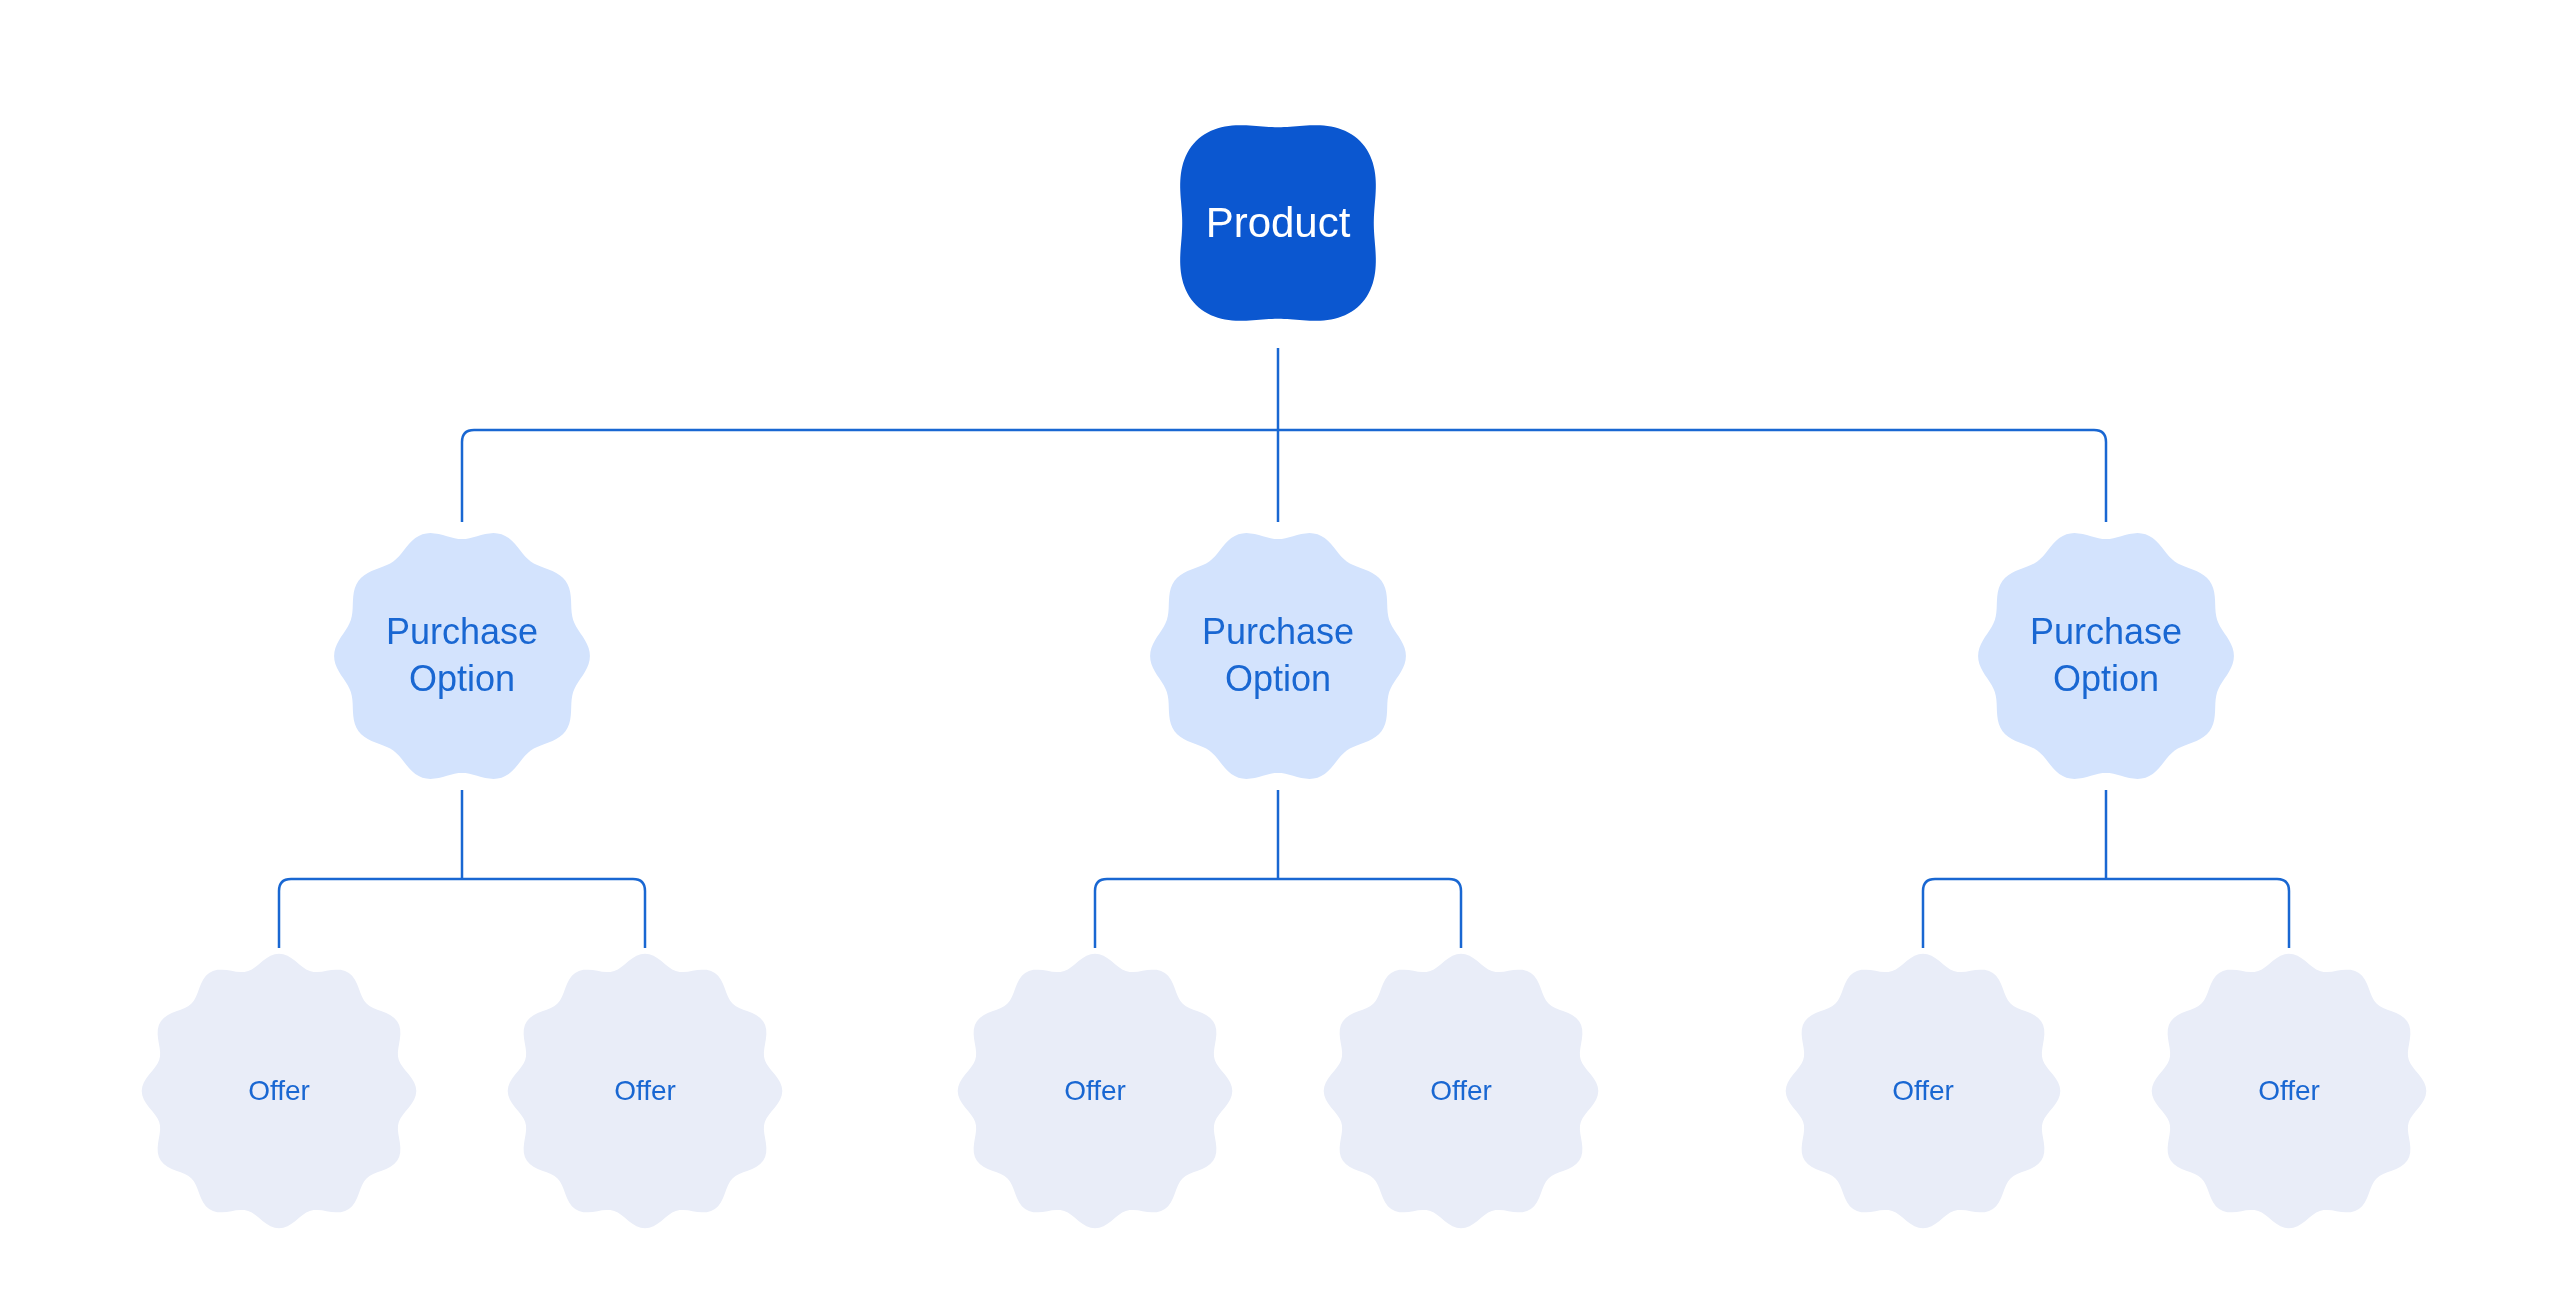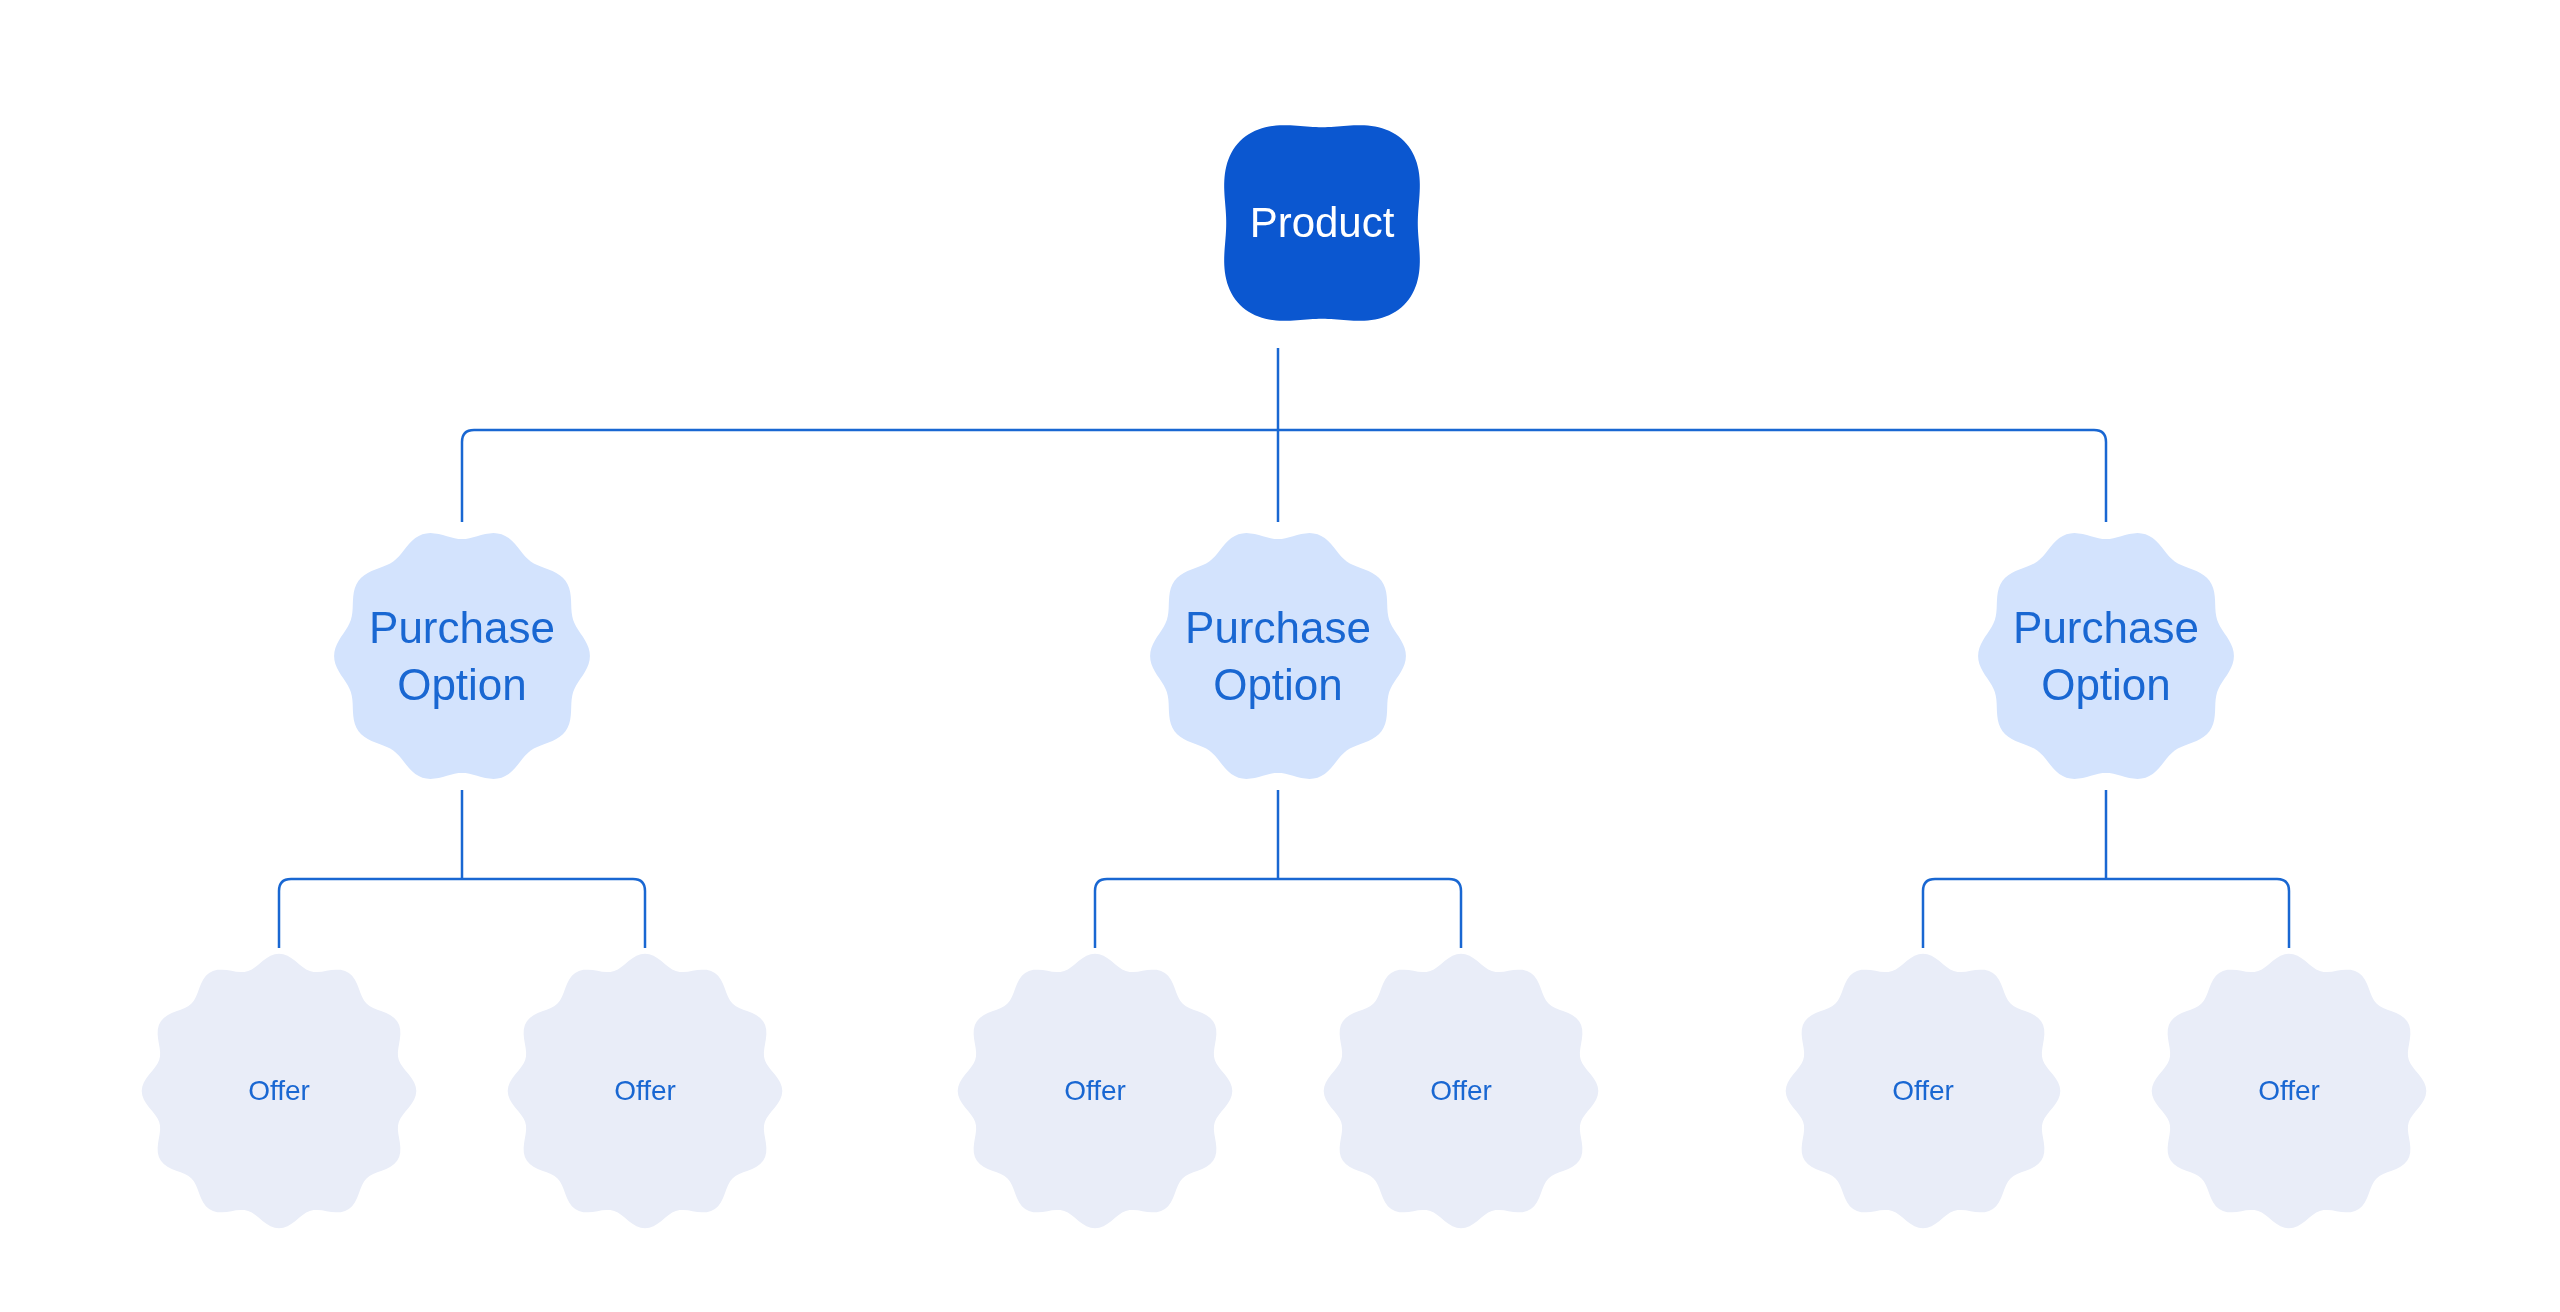--- a/index.html
+++ b/index.html
@@ -49,21 +49,21 @@
   }
   .node .label{
     position:relative;
     text-align:center;
     line-height:1.3;
     max-width:72%;
   }
   .node.product .blob path{fill:var(--product-fill);}
   .node.product .label{color:var(--product-text);font-size:42px;}
   .node.purchase .blob path{fill:var(--purchase-fill);}
-  .node.purchase .label{color:var(--purchase-text);font-size:44px;text-align:center;}
+  .node.purchase .label{color:var(--purchase-text);font-size:36px;text-align:center;}
   .node.offer .blob path{fill:var(--offer-fill);}
   .node.offer .label{color:var(--offer-text);font-size:28px;}
 </style>
 </head>
 <body>
 
 <div class="canvas">
 
   <svg class="connectors" viewBox="0 0 2560 1312" aria-hidden="true">
 
@@ -73,21 +73,21 @@
     <path d="M462 790 L462 879"></path>
     <path d="M279 948 L279 891 Q279 879 291 879 L633 879 Q645 879 645 891 L645 948"></path>
 
     <path d="M1278 790 L1278 879"></path>
     <path d="M1095 948 L1095 891 Q1095 879 1107 879 L1449 879 Q1461 879 1461 891 L1461 948"></path>
 
     <path d="M2106 790 L2106 879"></path>
     <path d="M1923 948 L1923 891 Q1923 879 1935 879 L2277 879 Q2289 879 2289 891 L2289 948"></path>
   </svg>
 
-  <div class="node product" style="left:1192px;top:97px;width:260px;height:252px;">
+  <div class="node product" style="left:1148px;top:97px;width:260px;height:252px;">
     <svg class="blob" viewBox="0 0 200 200">
         <path d="M176.02 100.00L176.05 102.39L176.12 104.79L176.24 107.21L176.40 109.65L176.59 112.13L176.80 114.65L177.01 117.21L177.22 119.83L177.40 122.49L177.54 125.20L177.63 127.95L177.64 130.74L177.55 133.56L177.36 136.40L177.04 139.25L176.59 142.10L175.98 144.94L175.22 147.74L174.29 150.48L173.18 153.17L171.90 155.77L170.44 158.27L168.81 160.66L167.00 162.92L165.04 165.04L162.92 167.00L160.66 168.81L158.27 170.44L155.77 171.90L153.17 173.18L150.48 174.29L147.74 175.22L144.94 175.98L142.10 176.59L139.25 177.04L136.40 177.36L133.56 177.55L130.74 177.64L127.95 177.63L125.20 177.54L122.49 177.40L119.83 177.22L117.21 177.01L114.65 176.80L112.13 176.59L109.65 176.40L107.21 176.24L104.79 176.12L102.39 176.05L100.00 176.02L97.61 176.05L95.21 176.12L92.79 176.24L90.35 176.40L87.87 176.59L85.35 176.80L82.79 177.01L80.17 177.22L77.51 177.40L74.80 177.54L72.05 177.63L69.26 177.64L66.44 177.55L63.60 177.36L60.75 177.04L57.90 176.59L55.06 175.98L52.26 175.22L49.52 174.29L46.83 173.18L44.23 171.90L41.73 170.44L39.34 168.81L37.08 167.00L34.96 165.04L33.00 162.92L31.19 160.66L29.56 158.27L28.10 155.77L26.82 153.17L25.71 150.48L24.78 147.74L24.02 144.94L23.41 142.10L22.96 139.25L22.64 136.40L22.45 133.56L22.36 130.74L22.37 127.95L22.46 125.20L22.60 122.49L22.78 119.83L22.99 117.21L23.20 114.65L23.41 112.13L23.60 109.65L23.76 107.21L23.88 104.79L23.95 102.39L23.98 100.00L23.95 97.61L23.88 95.21L23.76 92.79L23.60 90.35L23.41 87.87L23.20 85.35L22.99 82.79L22.78 80.17L22.60 77.51L22.46 74.80L22.37 72.05L22.36 69.26L22.45 66.44L22.64 63.60L22.96 60.75L23.41 57.90L24.02 55.06L24.78 52.26L25.71 49.52L26.82 46.83L28.10 44.23L29.56 41.73L31.19 39.34L33.00 37.08L34.96 34.96L37.08 33.00L39.34 31.19L41.73 29.56L44.23 28.10L46.83 26.82L49.52 25.71L52.26 24.78L55.06 24.02L57.90 23.41L60.75 22.96L63.60 22.64L66.44 22.45L69.26 22.36L72.05 22.37L74.80 22.46L77.51 22.60L80.17 22.78L82.79 22.99L85.35 23.20L87.87 23.41L90.35 23.60L92.79 23.76L95.21 23.88L97.61 23.95L100.00 23.98L102.39 23.95L104.79 23.88L107.21 23.76L109.65 23.60L112.13 23.41L114.65 23.20L117.21 22.99L119.83 22.78L122.49 22.60L125.20 22.46L127.95 22.37L130.74 22.36L133.56 22.45L136.40 22.64L139.25 22.96L142.10 23.41L144.94 24.02L147.74 24.78L150.48 25.71L153.17 26.82L155.77 28.10L158.27 29.56L160.66 31.19L162.92 33.00L165.04 34.96L167.00 37.08L168.81 39.34L170.44 41.73L171.90 44.23L173.18 46.83L174.29 49.52L175.22 52.26L175.98 55.06L176.59 57.90L177.04 60.75L177.36 63.60L177.55 66.44L177.64 69.26L177.63 72.05L177.54 74.80L177.40 77.51L177.22 80.17L177.01 82.79L176.80 85.35L176.59 87.87L176.40 90.35L176.24 92.79L176.12 95.21L176.05 97.61L176.02 100.00Z"></path>
       </svg>
     <div class="label">Product</div>
   </div>
 
   <div class="node purchase" style="left:326px;top:520px;width:272px;height:272px;">
     <svg class="blob" viewBox="0 0 200 200">
         <path d="M194.05 100.00L193.81 102.95L193.09 105.86L191.97 108.69L190.53 111.44L188.89 114.08L187.18 116.63L185.51 119.11L184.00 121.57L182.73 124.03L181.74 126.56L181.06 129.18L180.63 131.93L180.41 134.80L180.30 137.79L180.19 140.86L179.96 143.96L179.52 147.03L178.76 149.98L177.62 152.75L176.09 155.28L174.16 157.52L171.87 159.46L169.30 161.09L166.52 162.47L163.64 163.64L160.75 164.69L157.94 165.72L155.28 166.82L152.80 168.07L150.52 169.54L148.42 171.25L146.47 173.22L144.60 175.42L142.75 177.77L140.86 180.19L138.85 182.57L136.69 184.78L134.34 186.73L131.79 188.30L129.06 189.45L126.18 190.13L123.20 190.35L120.15 190.16L117.10 189.64L114.08 188.89L111.12 188.05L108.25 187.23L105.45 186.55L102.71 186.11L100.00 185.95L97.29 186.11L94.55 186.55L91.75 187.23L88.88 188.05L85.92 188.89L82.90 189.64L79.85 190.16L76.80 190.35L73.82 190.13L70.94 189.45L68.21 188.30L65.66 186.73L63.31 184.78L61.15 182.57L59.14 180.19L57.25 177.77L55.40 175.42L53.53 173.22L51.58 171.25L49.48 169.54L47.20 168.07L44.72 166.82L42.06 165.72L39.25 164.69L36.36 163.64L33.48 162.47L30.70 161.09L28.13 159.46L25.84 157.52L23.91 155.28L22.38 152.75L21.24 149.98L20.48 147.03L20.04 143.96L19.81 140.86L19.70 137.79L19.59 134.80L19.37 131.93L18.94 129.18L18.26 126.56L17.27 124.03L16.00 121.57L14.49 119.11L12.82 116.63L11.11 114.08L9.47 111.44L8.03 108.69L6.91 105.86L6.19 102.95L5.95 100.00L6.19 97.05L6.91 94.14L8.03 91.31L9.47 88.56L11.11 85.92L12.82 83.37L14.49 80.89L16.00 78.43L17.27 75.97L18.26 73.44L18.94 70.82L19.37 68.07L19.59 65.20L19.70 62.21L19.81 59.14L20.04 56.04L20.48 52.97L21.24 50.02L22.38 47.25L23.91 44.72L25.84 42.48L28.13 40.54L30.70 38.91L33.48 37.53L36.36 36.36L39.25 35.31L42.06 34.28L44.72 33.18L47.20 31.93L49.48 30.46L51.58 28.75L53.53 26.78L55.40 24.58L57.25 22.23L59.14 19.81L61.15 17.43L63.31 15.22L65.66 13.27L68.21 11.70L70.94 10.55L73.82 9.87L76.80 9.65L79.85 9.84L82.90 10.36L85.92 11.11L88.88 11.95L91.75 12.77L94.55 13.45L97.29 13.89L100.00 14.05L102.71 13.89L105.45 13.45L108.25 12.77L111.12 11.95L114.08 11.11L117.10 10.36L120.15 9.84L123.20 9.65L126.18 9.87L129.06 10.55L131.79 11.70L134.34 13.27L136.69 15.22L138.85 17.43L140.86 19.81L142.75 22.23L144.60 24.58L146.47 26.78L148.42 28.75L150.52 30.46L152.80 31.93L155.28 33.18L157.94 34.28L160.75 35.31L163.64 36.36L166.52 37.53L169.30 38.91L171.87 40.54L174.16 42.48L176.09 44.72L177.62 47.25L178.76 50.02L179.52 52.97L179.96 56.04L180.19 59.14L180.30 62.21L180.41 65.20L180.63 68.07L181.06 70.82L181.74 73.44L182.73 75.97L184.00 78.43L185.51 80.89L187.18 83.37L188.89 85.92L190.53 88.56L191.97 91.31L193.09 94.14L193.81 97.05L194.05 100.00Z"></path>
       </svg>

